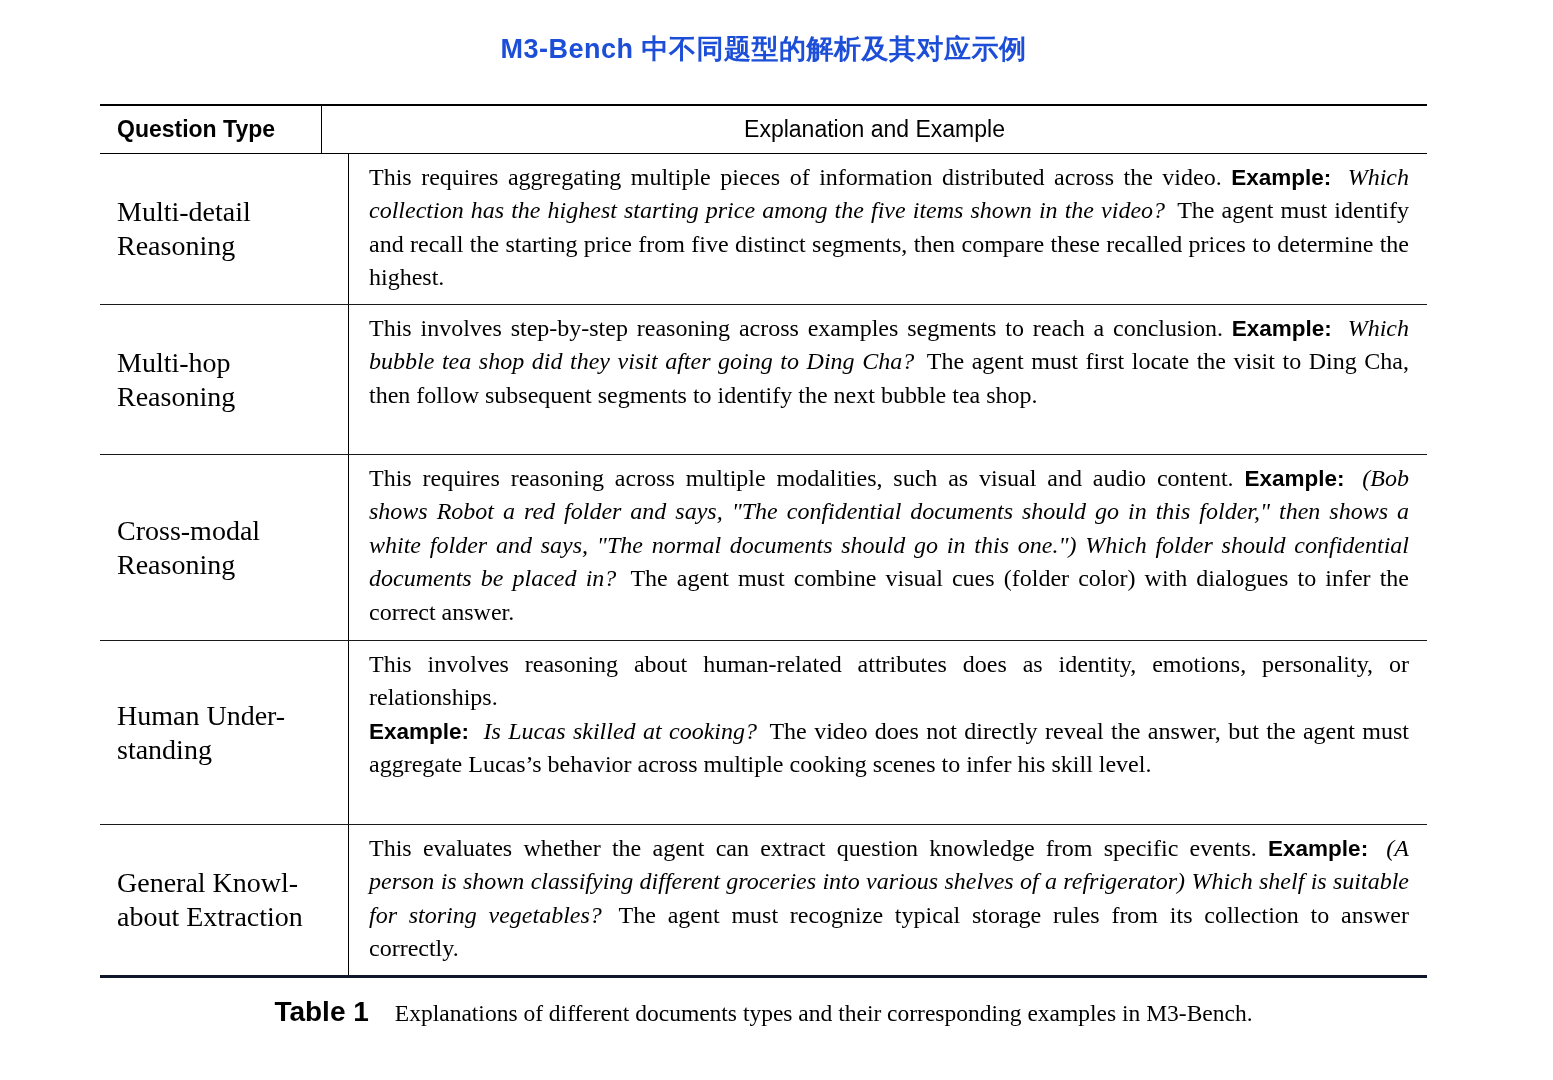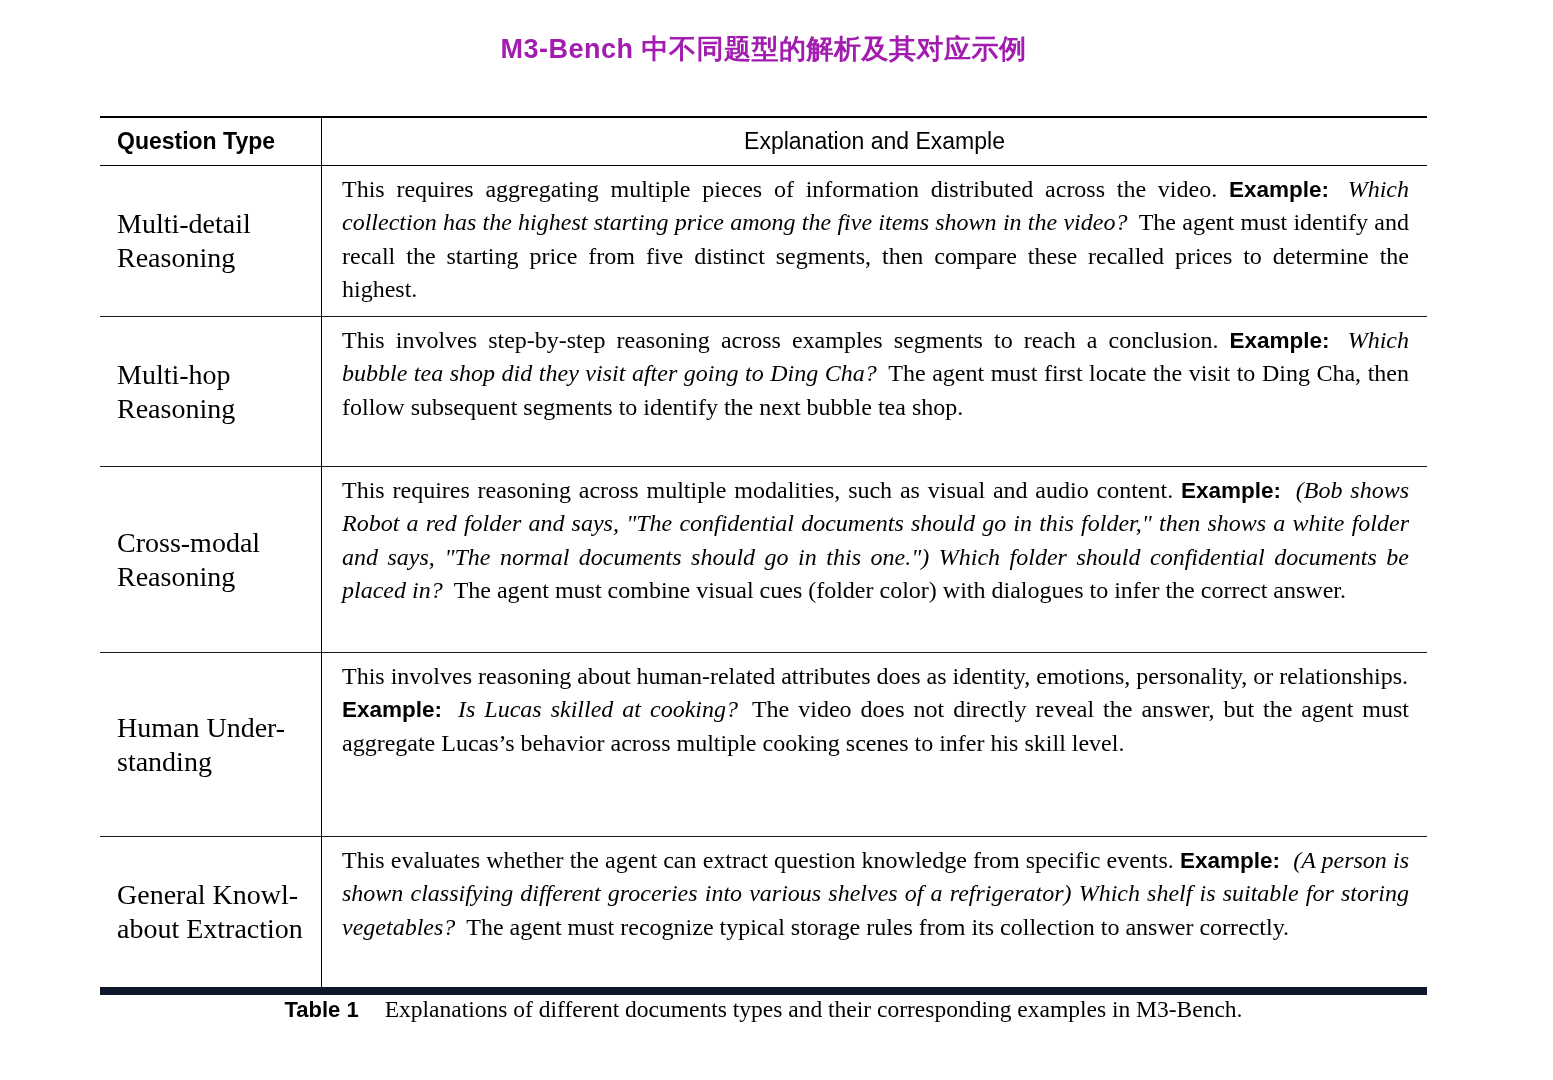--- a/index.html
+++ b/index.html
@@ -19,29 +19,29 @@
   .title {
     position: absolute;
     top: 31px;
     left: 100px;
     width: 1327px;
     text-align: center;
     font-family: "Liberation Sans", "DejaVu Sans", sans-serif;
     font-weight: 700;
     font-size: 27px;
     letter-spacing: 0.5px;
-    color: #a21caf;
+    color: #1d4ed8;
   }
   .qtable {
     position: absolute;
-    top: 116px;
+    top: 104px;
     left: 100px;
     width: 1327px;
     border-top: 2.5px solid #000;
-    border-bottom: 8px solid #0f172a;
+    border-bottom: 3px solid #0f172a;
   }
   .qrow {
     display: grid;
     grid-template-columns: 221px 1106px;
   }
   .qhead {
     height: 47px;
     border-bottom: 1.7px solid #000;
   }
   .body-row + .body-row {
@@ -79,20 +79,21 @@
     align-items: center;
     font-size: 28px;
     line-height: 34px;
     white-space: pre-line;
   }
   .expl {
     padding: 7px 18px 9px 20px;
     font-size: 24px;
     line-height: 33.4px;
     text-align: justify;
+    margin-left: 27px;
   }
   .ex-label {
     font-family: "Liberation Sans", "DejaVu Sans", sans-serif;
     font-weight: 700;
     font-size: 22.5px;
     margin-right: 7px;
   }
   .ex-italic {
     font-style: italic;
     margin-right: 5px;
@@ -101,21 +102,21 @@
     position: absolute;
     top: 996px;
     left: 100px;
     width: 1327px;
     text-align: center;
     font-size: 23.5px;
   }
   .cap-label {
     font-family: "Liberation Sans", "DejaVu Sans", sans-serif;
     font-weight: 700;
-    font-size: 22px;
+    font-size: 28px;
     margin-right: 26px;
   }
 </style>
 </head>
 <body>
 
 <div class="page">
 
   <div class="title">M3-Bench 中不同题型的解析及其对应示例</div>
 

